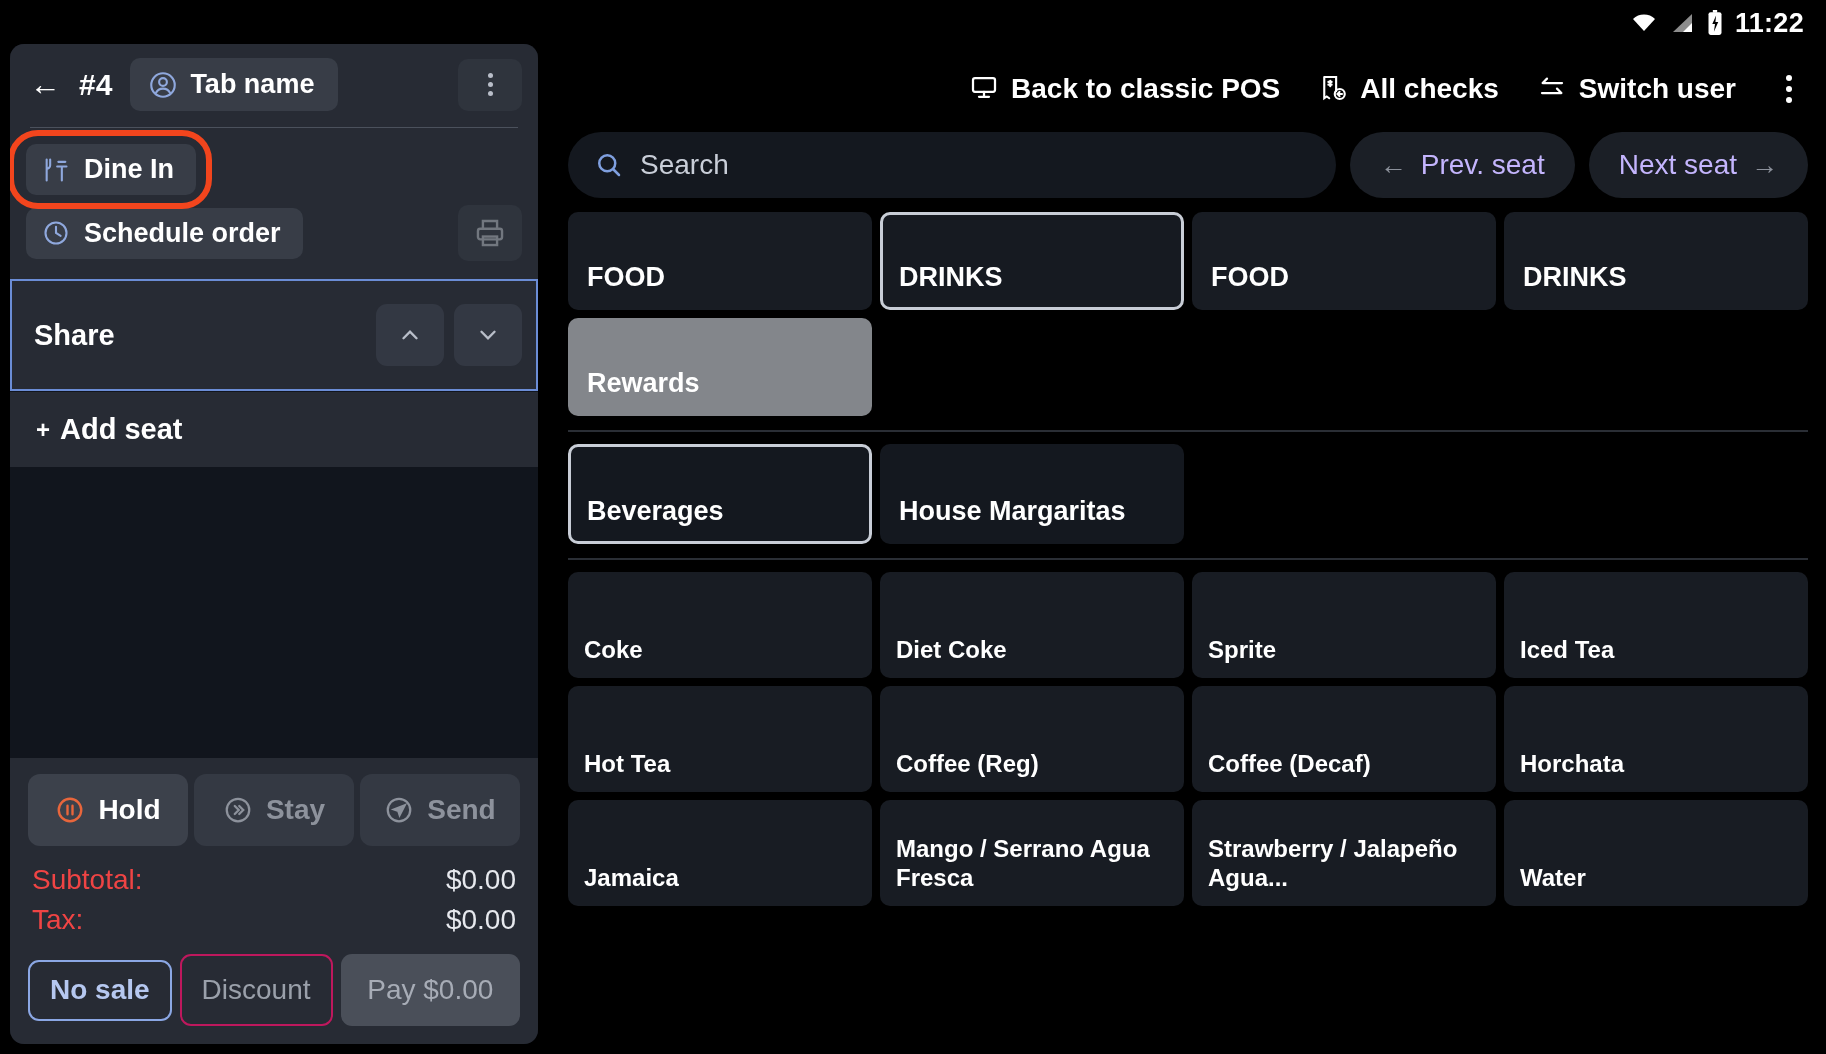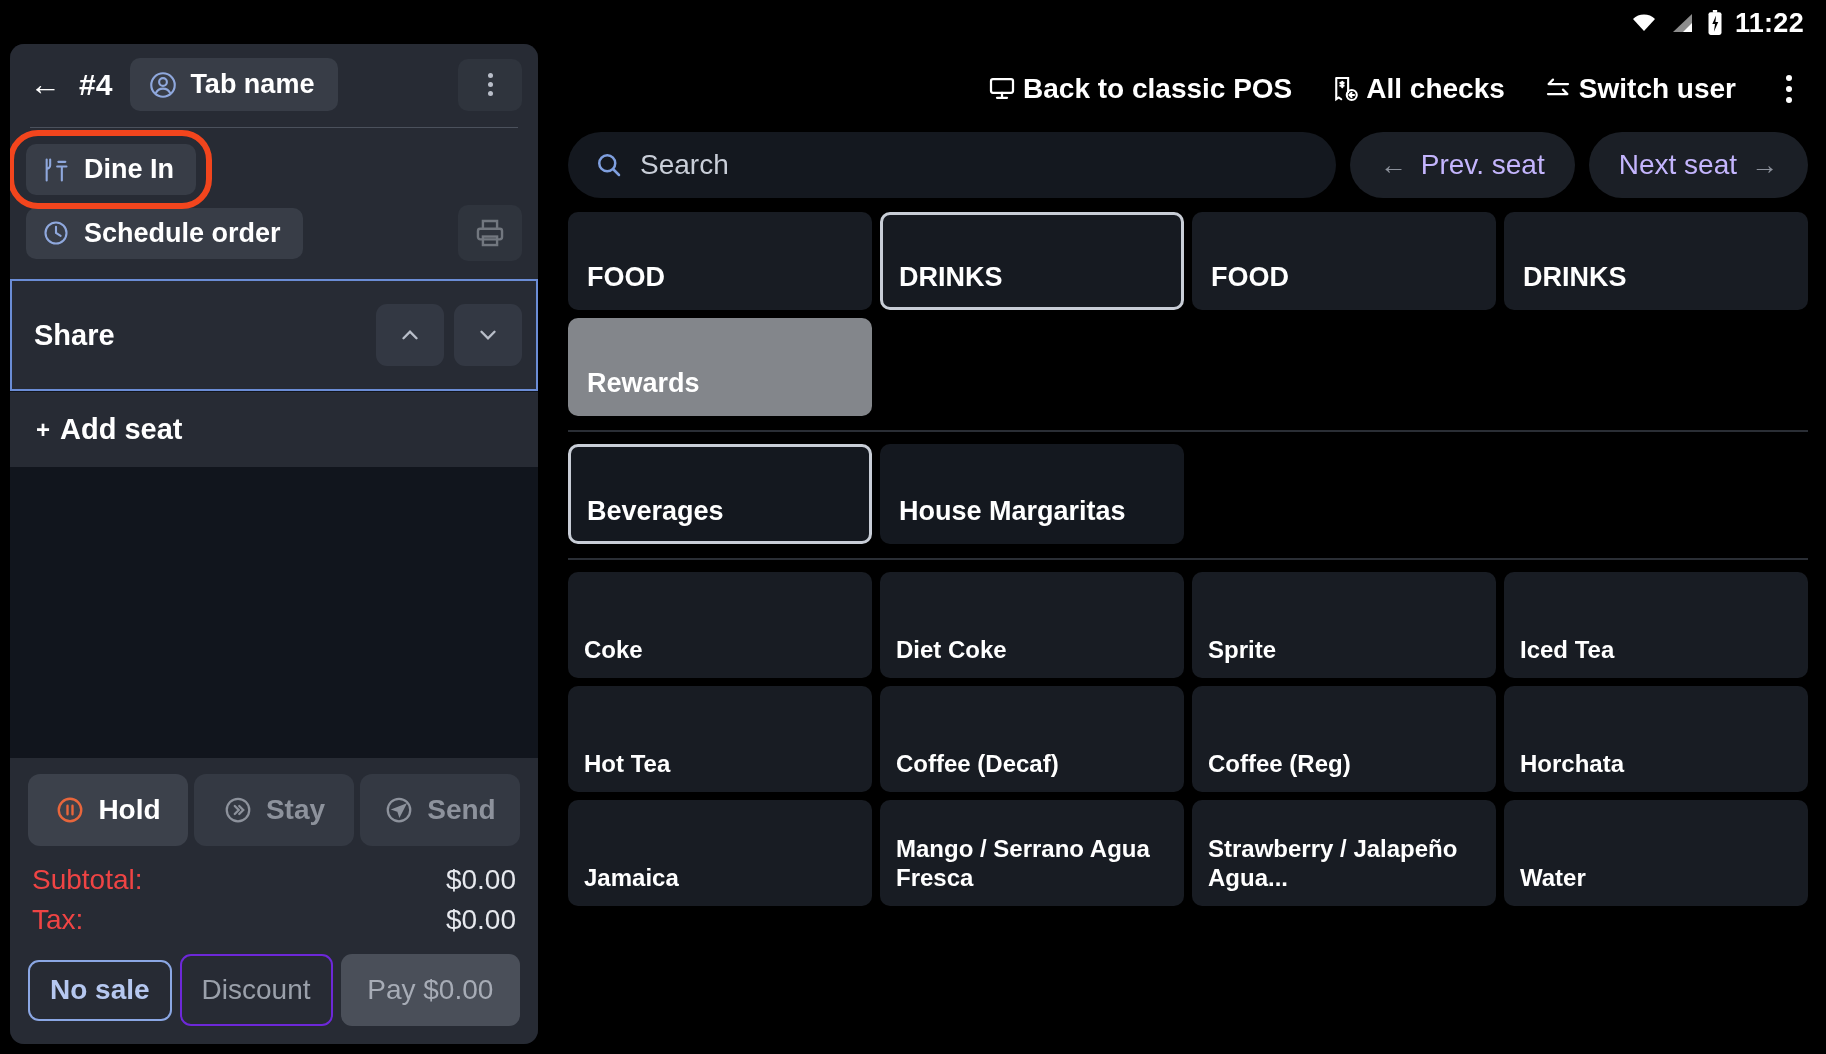--- a/index.html
+++ b/index.html
@@ -94,34 +94,34 @@
   .trow { display: flex; justify-content: space-between; align-items: baseline; padding: 4px 0; }
   .trow .k { color: #ef4444; font-size: 28px; }
   .trow .v { color: #e7e9ee; font-size: 28px; }
   .pay-row { display: flex; gap: 8px; align-items: center; margin-top: 8px; }
   .nosale {
     border: 2px solid #8ba7e4; border-radius: 11px; height: 61px;
     display: flex; align-items: center; justify-content: center; padding: 0 20px;
   }
   .nosale .label { color: #b6c8f0; font-size: 28px; font-weight: 700; }
   .discount {
-    border: 2px solid #6d28d9; border-radius: 11px; height: 72px;
+    border: 2px solid #be185d; border-radius: 11px; height: 72px;
     display: flex; align-items: center; justify-content: center; padding: 0 20px;
   }
   .discount .label { color: #9aa0aa; font-size: 28px; }
   .paybtn {
     flex: 1; height: 72px; border-radius: 11px; background: #4a4f59;
     display: flex; align-items: center; justify-content: center;
   }
   .paybtn .label { color: #a7acb6; font-size: 28px; }
 
   
   .right { position: absolute; left: 552px; top: 46px; width: 1274px; height: 1008px; background: #000; }
   .topbar { display: flex; align-items: center; justify-content: flex-end; gap: 38px; height: 86px; padding-right: 22px; }
-  .tb-item { display: flex; align-items: center; gap: 6px; }
+  .tb-item { display: flex; align-items: flex-start; gap: 12px; }
   .tb-item .label { color: #fff; font-size: 28px; font-weight: 700; }
   .tb-kebab { display: flex; flex-direction: column; gap: 5px; padding: 6px 12px; }
   .tb-kebab i { width: 6px; height: 6px; border-radius: 50%; background: #fff; display: block; }
 
   .searchrow { display: flex; align-items: center; gap: 14px; padding: 0 18px 0 16px; }
   .searchbox {
     flex: 1; height: 66px; background: #14181f; border-radius: 33px;
     display: flex; align-items: center; gap: 16px; padding-left: 26px;
   }
   .searchbox .ph { color: #c9ced8; font-size: 28px; }
@@ -430,24 +430,24 @@
         <div class="prod">
             <span class="label">Sprite</span>
           </div>
         <div class="prod">
             <span class="label">Iced Tea</span>
           </div>
         <div class="prod">
             <span class="label">Hot Tea</span>
           </div>
         <div class="prod">
+            <span class="label">Coffee (Reg)</span>
+          </div>
+        <div class="prod">
             <span class="label">Coffee (Decaf)</span>
-          </div>
-        <div class="prod">
-            <span class="label">Coffee (Reg)</span>
           </div>
         <div class="prod">
             <span class="label">Horchata</span>
           </div>
         <div class="prod">
             <span class="label">Jamaica</span>
           </div>
         <div class="prod">
             <span class="label">Mango / Serrano Agua Fresca</span>
           </div>

